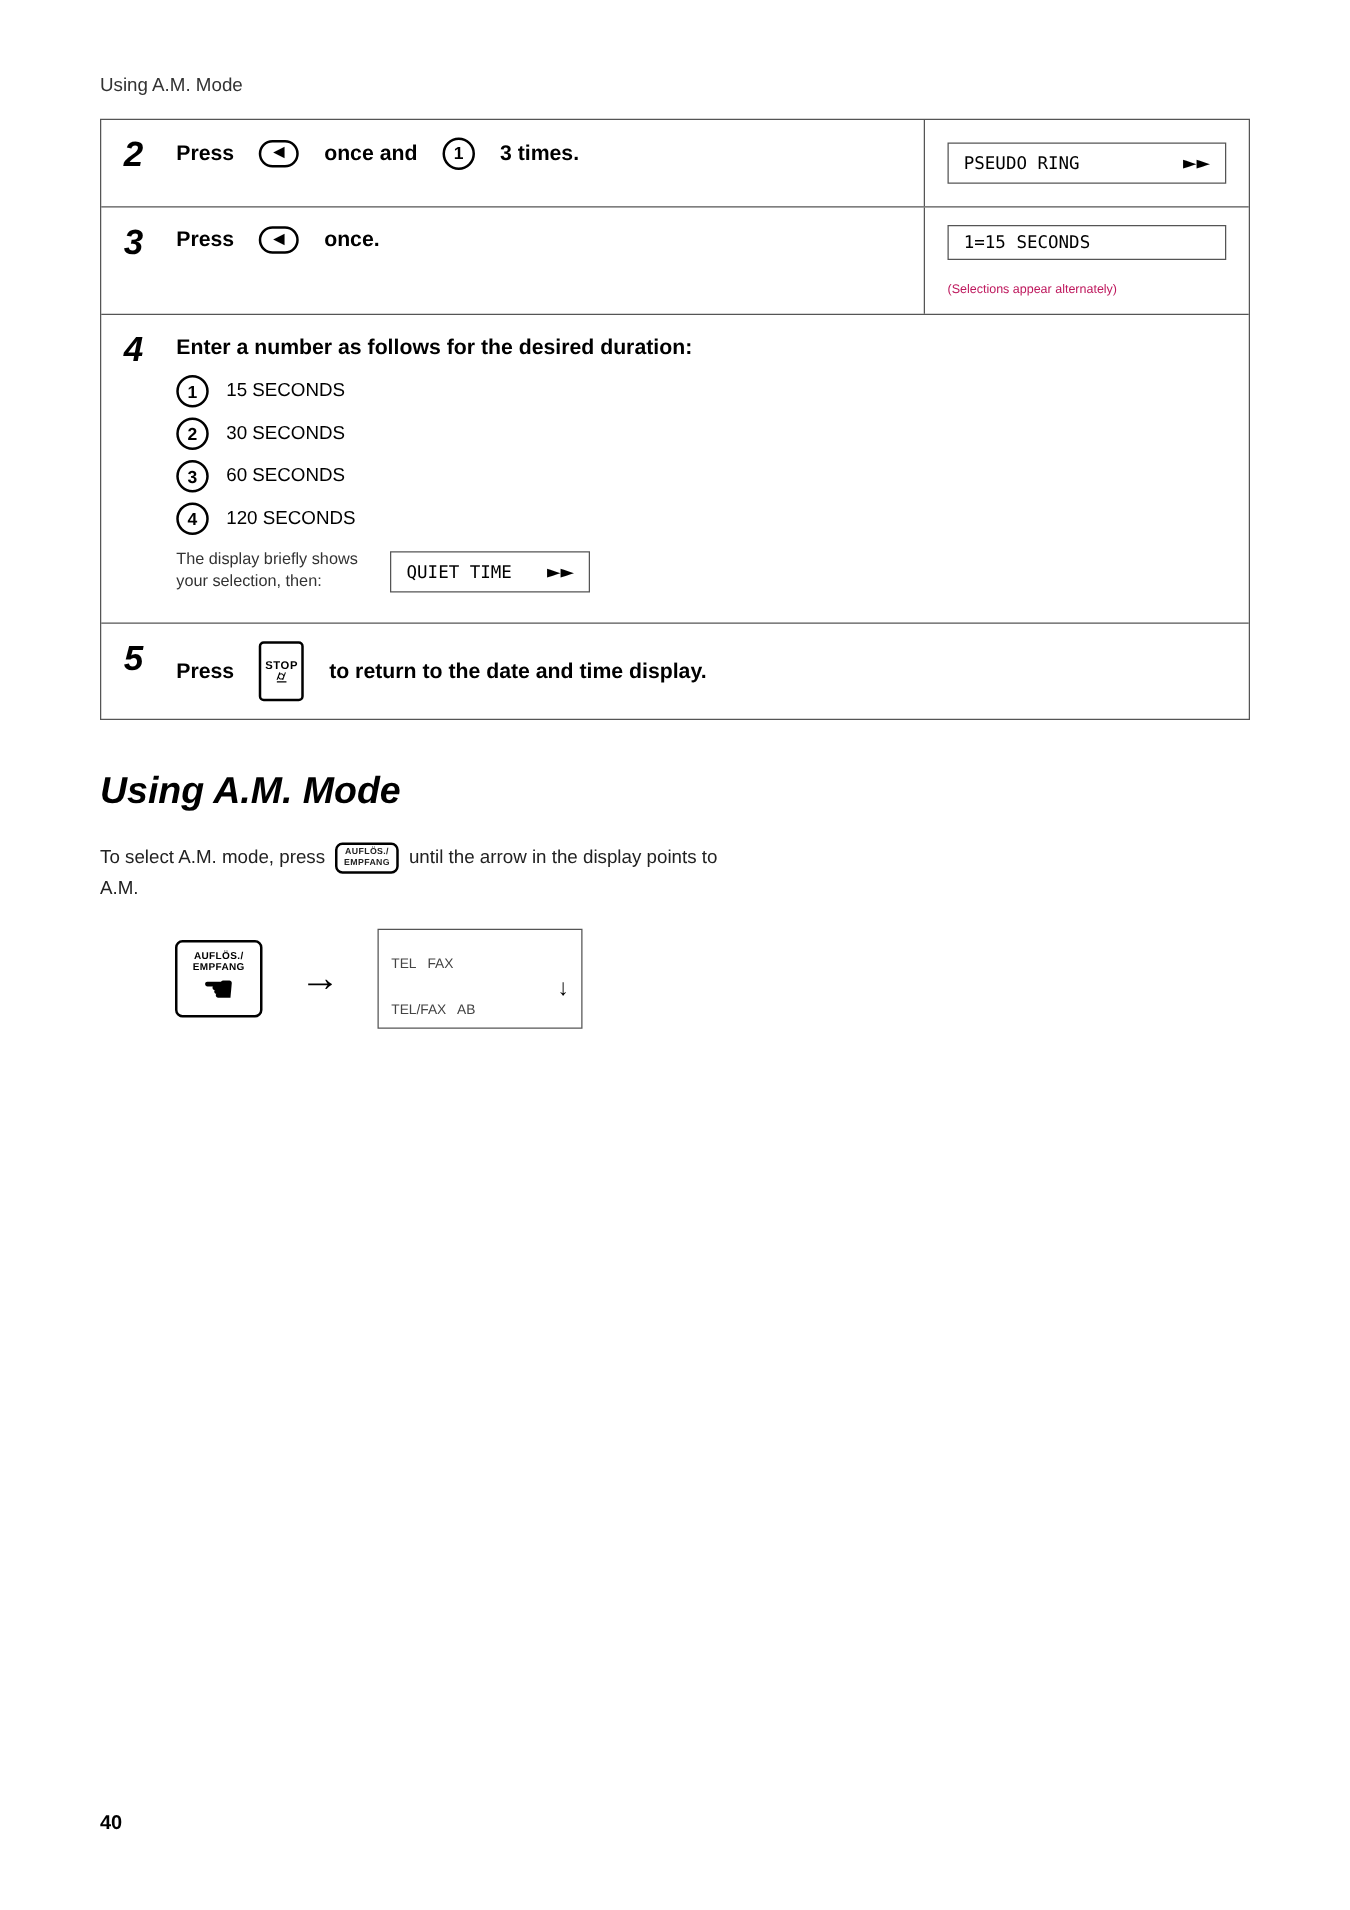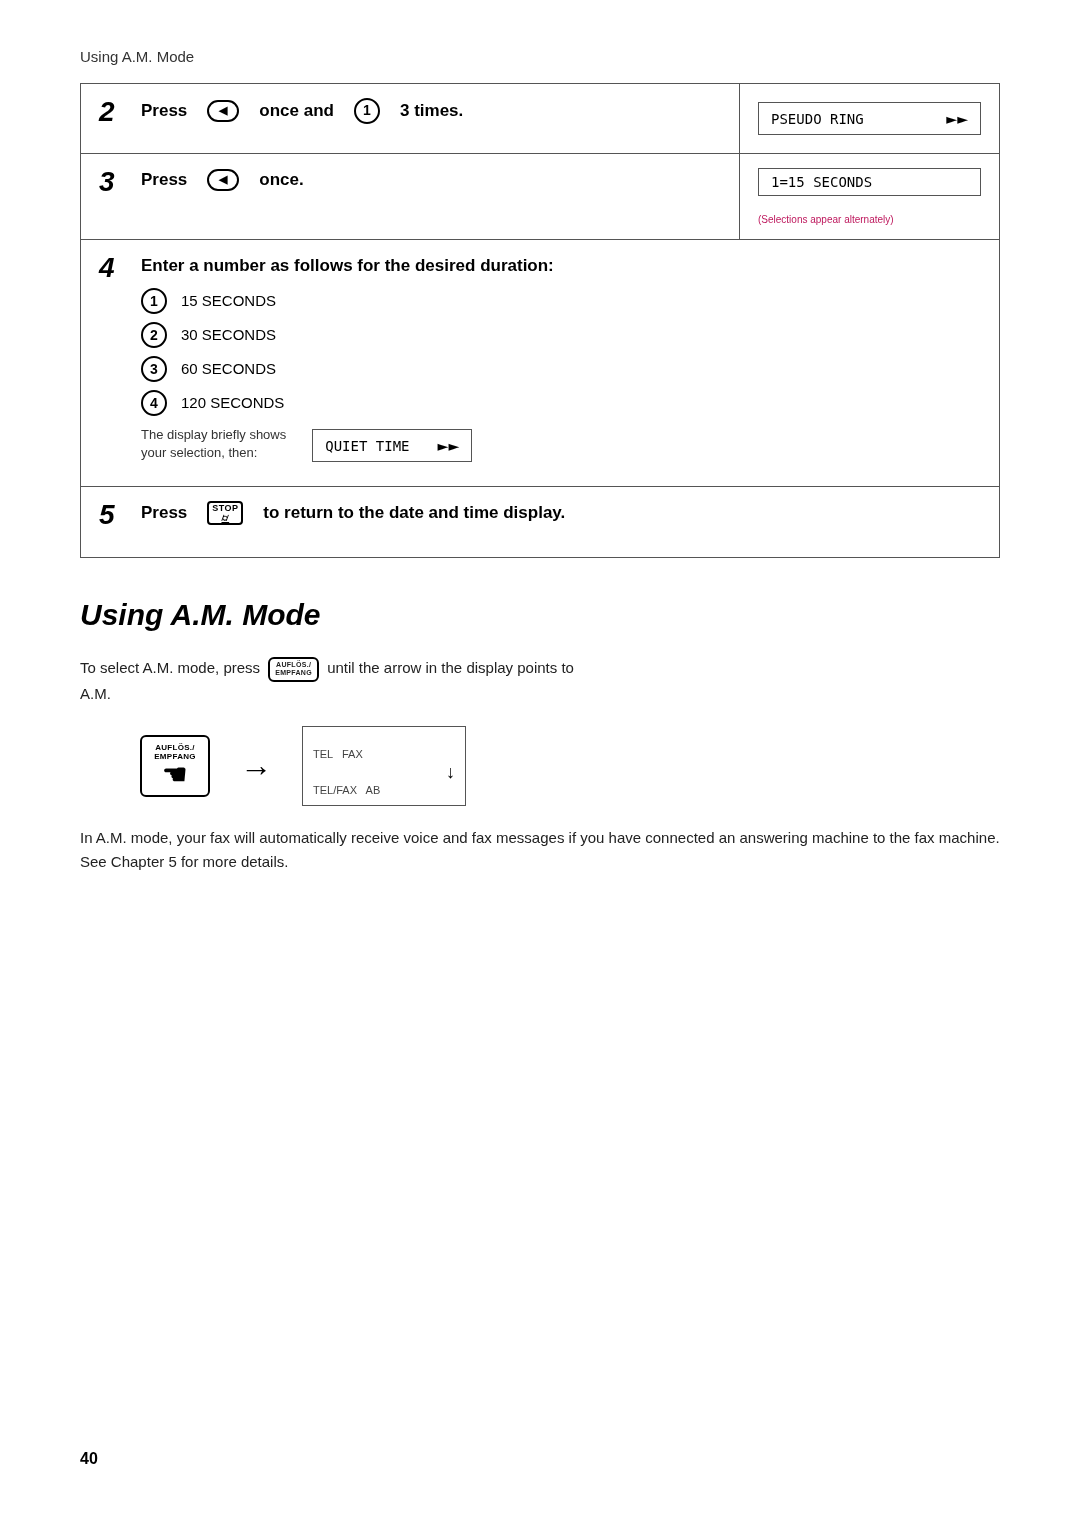--- a/index.html
+++ b/index.html
@@ -8,21 +8,21 @@
       font-family: Arial, Helvetica, sans-serif;
       width: 1080px;
       min-height: 1528px;
       position: relative;
       color: #000;
     }
 
     .page {
       width: 1080px;
       min-height: 1528px;
-      padding: 48px 80px;
+      padding: 60px 80px;
       position: relative;
     }
 
     .section-label {
       font-size: 15px;
       color: #333;
       margin-bottom: 18px;
     }
 
     
@@ -143,21 +143,21 @@
       line-height: 1.4;
     }
 
     
     .stop-btn {
       display: inline-flex;
       flex-direction: column;
       align-items: center;
       justify-content: center;
       width: 36px;
-      height: 24px;
+      height: 48px;
       border: 2px solid #000;
       border-radius: 4px;
       font-size: 8px;
       font-weight: bold;
       letter-spacing: 0.5px;
       position: relative;
       background: #fff;
     }
     .stop-btn .stop-text {
       font-size: 9px;
@@ -417,17 +417,16 @@
       <div class="display-diagram-labels">
         <span>TEL &nbsp; FAX</span>
       </div>
       <div class="display-diagram-arrow">↓</div>
       <div class="display-diagram-labels">
         <span>TEL/FAX &nbsp; AB</span>
       </div>
     </div>
   </div>
 
-  <div class="section-body-bottom">In A.M. mode, your fax will automatically receive voice and fax messages if you have connected an answering machine to the fax machine. See Chapter 5 for more details.</div>
 
   <div class="page-number">40</div>
 
 </div>
 
 </body></html>

